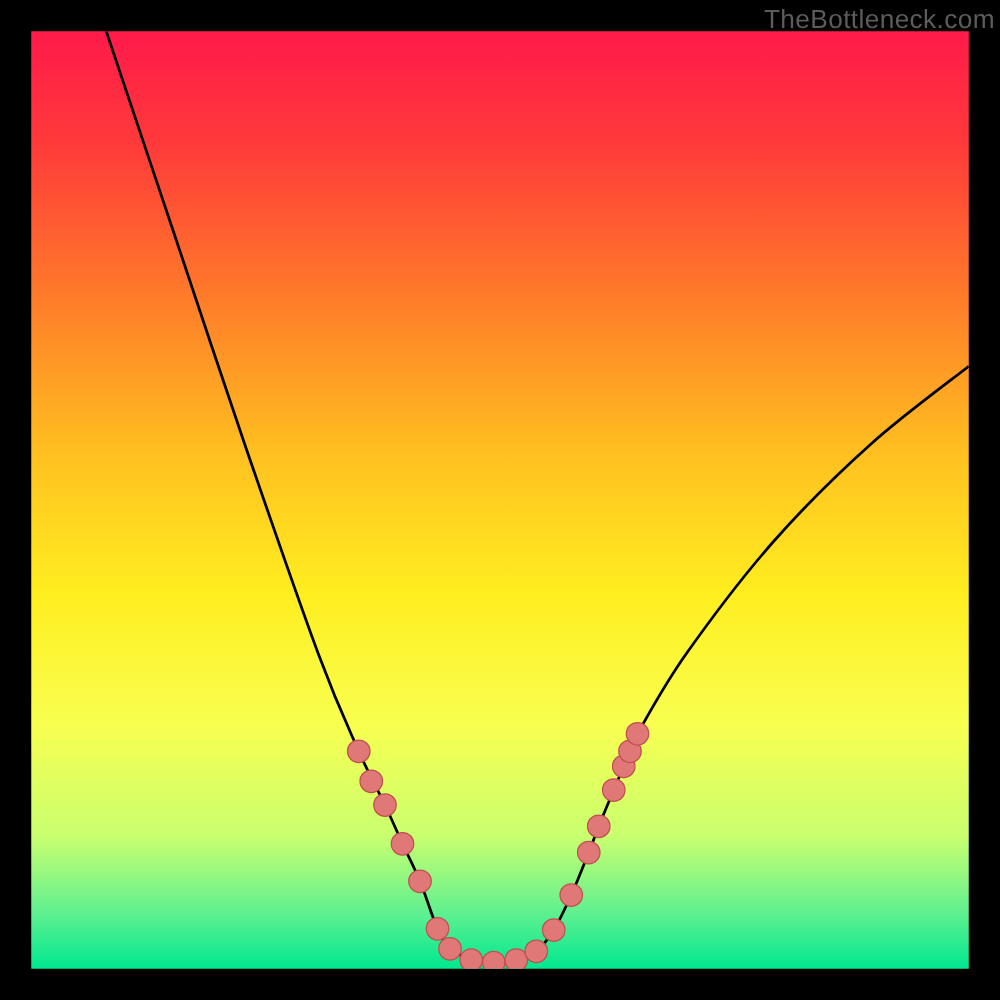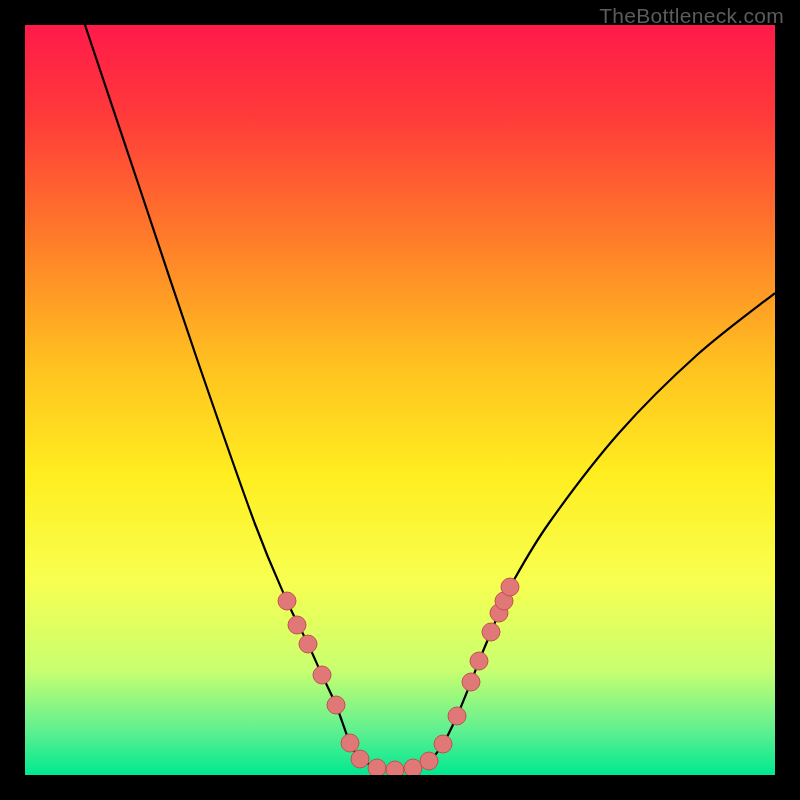--- a/index.html
+++ b/index.html
@@ -37,21 +37,21 @@
     position: absolute;
     left: 0;
     top: 0;
     width: 750px;
     height: 750px;
     pointer-events: none;
   }
   #watermark {
     position: absolute;
     top: 4px;
-    right: 16px;
+    right: 4px;
     color: #5c5c5c;
     font-size: 21px;
     font-weight: 500;
     letter-spacing: 0.3px;
     margin-left: 30px;
   }
 </style>
 </head>
 <body>
 

